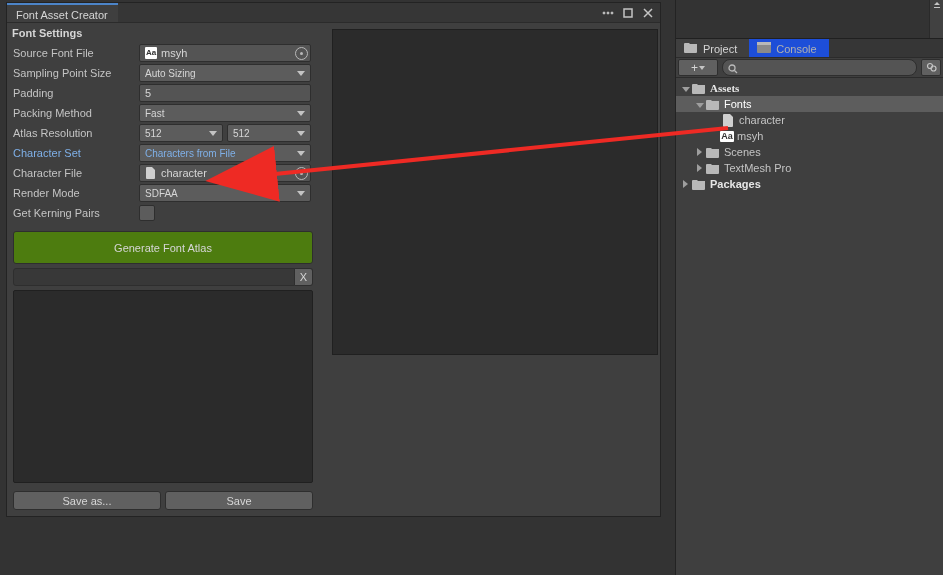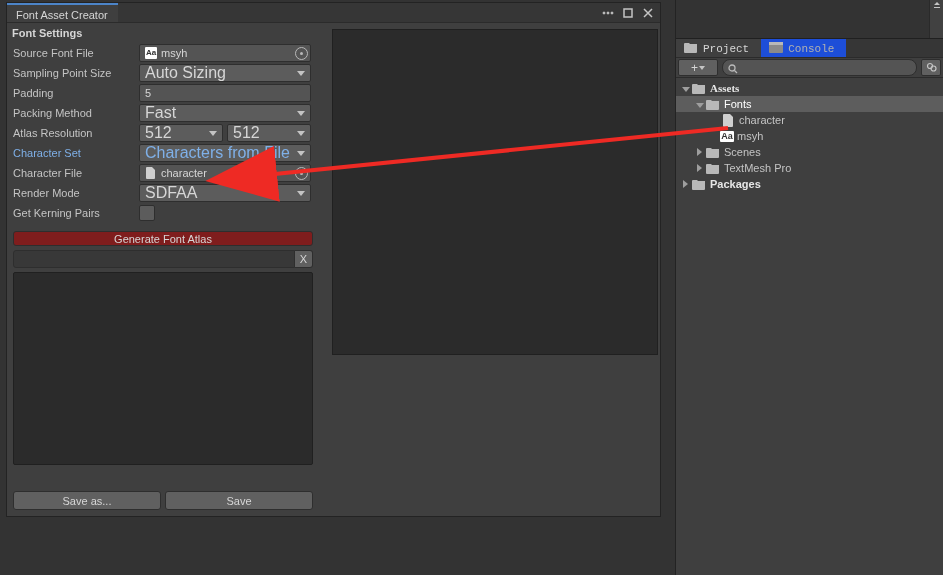--- a/index.html
+++ b/index.html
@@ -105,41 +105,41 @@
     flex: 1;
     height: 18px;
     background: #5c5c5c;
     border: 1px solid #2e2e2e;
     border-radius: 2px;
     display: flex;
     align-items: center;
     justify-content: space-between;
     padding: 0 5px;
     color: #d6d6d6;
-    font-size: 16px;
+    font-size: 10px;
   }
   .dropdown.blue-text { color:#7fb0e8; }
   .dd-arrow {
     width: 0; height: 0;
     border-left: 4px solid transparent;
     border-right: 4px solid transparent;
     border-top: 5px solid #c4c4c4;
   }
 
   .checkbox {
     width: 16px; height: 16px;
     background: #5c5c5c;
     border: 1px solid #2e2e2e;
     border-radius: 2px;
   }
 
   .big-button {
     margin: 8px 6px 4px 6px;
-    height: 15px;
-    background: #7f1d1d;
+    height: 33px;
+    background: #4d7c0f;
     border: 1px solid #2e2e2e;
     border-radius: 3px;
     display: flex; align-items: center; justify-content: center;
     color: #d6d6d6; font-size: 11px;
     cursor: pointer;
   }
 
   .search-row {
     display: flex;
     margin: 0 6px 4px 6px;
@@ -200,21 +200,21 @@
     height: 20px;
     background:#363636;
     border-top:1px solid #202020;
     border-bottom:1px solid #2b2b2b;
     display:flex; align-items:stretch;
   }
   .rp-tab {
     background:#3f3f3f;
     padding:2px 12px 1px 8px;
     display:flex;align-items:center; gap:5px;
-    font-size:11px; color:#d6d6d6;font-family:Liberation Mono, monospace;
+    font-size:11px; color:#d6d6d6;
   }
   .rp-tab.inactive { background:#1d4ed8; color:#b0b0b0; }
 
   .rp-toolbar {
     height: 20px;
     display:flex; align-items:center;
     border-bottom:1px solid #2b2b2b;
     padding: 0 2px;
   }
   .rp-add {

